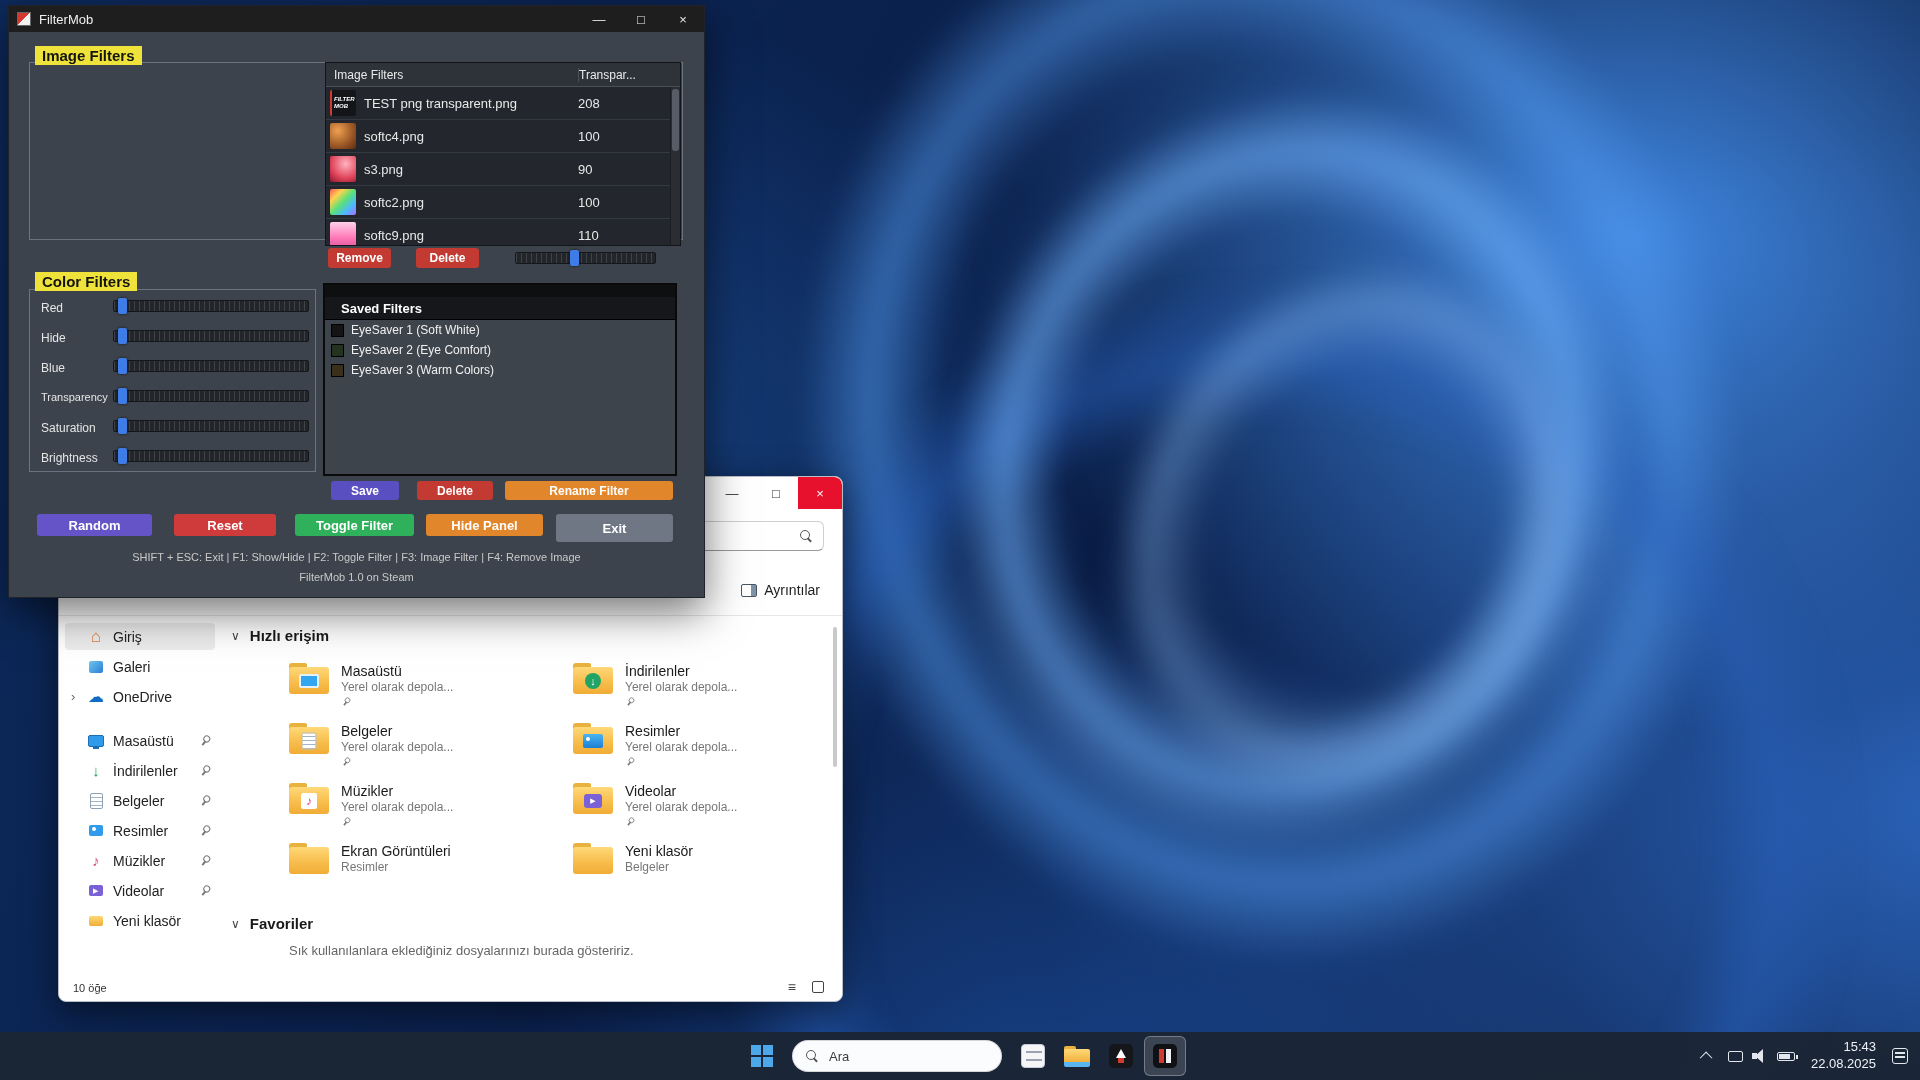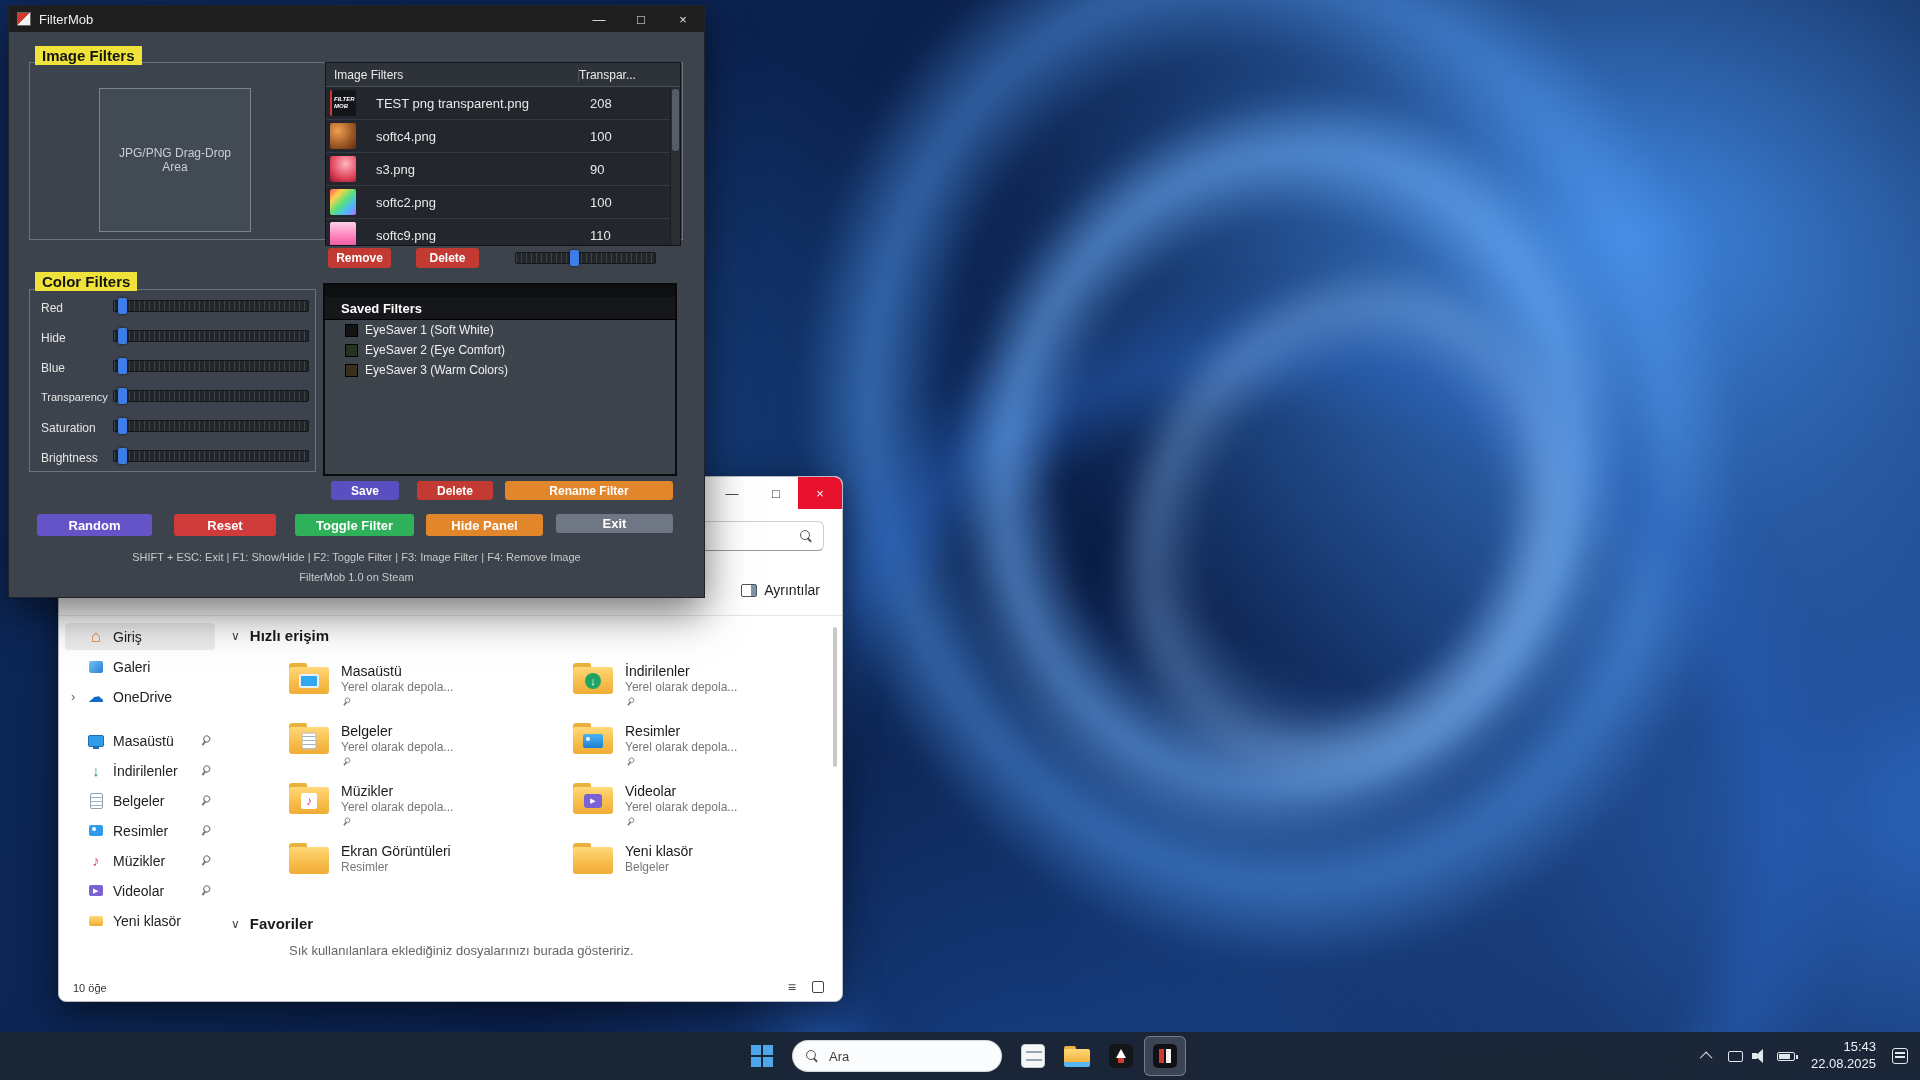--- a/index.html
+++ b/index.html
@@ -44,40 +44,40 @@
   .fm-cap { width:42px; height:100%; display:flex; align-items:center; justify-content:center; color:#e8e8e8; font-size:13px; }
   .grouplabel { position:absolute; background:#efe33b; color:#15150f; font-weight:bold; font-size:15px; padding:1px 7px; z-index:5; }
   .groupbox { position:absolute; border:1px solid #6a7380; }
   .dragdrop { position:absolute; left:90px; top:82px; width:152px; height:144px; background:#424a54; border:1px solid #7a8490; display:flex; align-items:center; justify-content:center; color:#c9ced6; font-size:12px; text-align:center; padding:6px; }
   .flist { position:absolute; left:316px; top:56px; width:356px; height:184px; background:#23272d; border:1px solid #121418; overflow:hidden; z-index:4; }
   .flist-h { display:flex; height:24px; background:#2e3339; border-bottom:1px solid #4a5058; color:#eaeaea; font-size:12px; align-items:center; }
   .flist-h .c1 { padding-left:8px; width:252px; }
   .flist-h .c2 { border-left:1px solid #4a5058; flex:1; }
   .frow { display:flex; align-items:center; height:33px; border-bottom:1px solid #343a41; color:#e8e8e8; font-size:13px; }
   .frow .th { margin-left:4px; }
-  .frow .nm { margin-left:20px; width:214px; overflow:hidden; white-space:nowrap; }
+  .frow .nm { margin-left:8px; width:214px; overflow:hidden; white-space:nowrap; }
   .frow .vl { width:60px; }
   .th { width:26px; height:26px; flex:none; border-radius:2px; }
   .th-logo { background:#141519; display:flex; flex-direction:column; justify-content:center; padding-left:2px; color:#fff; font-size:6px; font-weight:bold; font-style:italic; line-height:1.2; border-left:2px solid #d23a30; }
   .th-orange { background:radial-gradient(circle at 30% 30%, #f0a050, #8a4a1e 70%, #5a2d10); }
   .th-red { background:radial-gradient(circle at 60% 30%, #ffb3c0, #e0455a 60%, #8a1530); }
   .th-rainbow { background:linear-gradient(135deg,#ff5a5a 0%,#ffd34d 25%,#5ae07a 50%,#4db8ff 75%,#b06aff 100%); }
   .th-pink { background:linear-gradient(180deg,#ffd0e8,#ff7ab8 60%,#e055a0); }
   .fscroll { position:absolute; right:0; top:24px; bottom:0; width:10px; background:#2a2e33; border-left:1px solid #1a1d21; }
   .fscroll::before { content:''; position:absolute; left:1px; right:1px; top:2px; height:62px; background:#575d66; border-radius:3px; }
   .fbtn { display:flex; align-items:center; justify-content:center; color:#fff; font-weight:bold; border-radius:3px; font-size:12px; }
   .red { background:#c23a32; }
   .track { position:absolute; height:12px; background:#22262b; border:1px solid #15171b; border-radius:2px;
            background-image:repeating-linear-gradient(90deg, rgba(255,255,255,.13) 0 1px, transparent 1px 5px); }
   .knob { position:absolute; top:-3px; width:9px; height:16px; background:#3e7ce8; border-radius:2px; box-shadow:0 0 3px rgba(0,0,0,.7); }
   .srow-label { position:absolute; color:#e6e6e6; font-size:12px; }
   .saved { position:absolute; left:314px; top:277px; width:354px; height:193px; background:#3e444c; border:2px solid #0a0a0a; z-index:4; }
   .saved-top { height:12px; background:#0e0f11; }
   .saved-h { height:23px; background:#15171a; color:#fff; font-size:13px; font-weight:bold; display:flex; align-items:center; padding-left:16px; border-bottom:1px solid #000; }
-  .sv-item { display:flex; align-items:center; height:20px; padding-left:20px; gap:7px; color:#f0f0f0; font-size:12px; }
+  .sv-item { display:flex; align-items:center; height:20px; padding-left:6px; gap:7px; color:#f0f0f0; font-size:12px; }
   .sw { width:13px; height:13px; border:1px solid #000; flex:none; }
   .fm-help { position:absolute; left:0; right:0; text-align:center; color:#c9c9c9; font-size:11px; }
 
   
   .ex { position:absolute; left:58px; top:476px; width:785px; height:526px; background:#fff; border-radius:8px; box-shadow:0 10px 34px rgba(0,0,0,.5); z-index:10; overflow:hidden; border:1px solid #b9bec6; }
   .ex-caps { position:absolute; top:0; right:0; display:flex; height:32px; z-index:3; }
   .ex-cap { width:44px; height:100%; display:flex; align-items:center; justify-content:center; font-size:13px; color:#333; }
   .ex-cap.close { background:#e8112d; color:#fff; border-top-right-radius:8px; }
   .ex-search { position:absolute; top:44px; right:18px; width:146px; height:30px; background:#fff; border:1px solid #cfcfcf; border-bottom-color:#9a9a9a; border-radius:6px; display:flex; align-items:center; justify-content:flex-end; padding-right:10px; }
   .ex-details { position:absolute; top:99px; right:22px; height:28px; display:flex; align-items:center; gap:7px; color:#222; font-size:14px; }
@@ -355,23 +355,20 @@
       <span class="fm-title">FilterMob</span>
       <span class="fm-caps">
         <span class="fm-cap">—</span>
         <span class="fm-cap">□</span>
         <span class="fm-cap">×</span>
       </span>
     </div>
 
     <span class="grouplabel" style="left:26px; top:40px;">Image Filters</span>
     <div class="groupbox" style="left:20px; top:56px; width:654px; height:178px;"></div>
-    <div class="dragdrop">
-        <span>JPG/PNG Drag-Drop Area</span>
-      </div>
 
     <div class="flist">
       <div class="flist-h">
         <span class="c1">Image Filters</span>
         <span class="c2">Transpar...</span>
       </div>
       <div class="frow">
         <span class="th th-logo">
           <span>FILTER</span>
             <span>MOB</span>
@@ -459,21 +456,21 @@
     </div>
 
     <div class="fbtn" style="position:absolute; left:322px; top:475px; width:68px; height:19px; background:#5a4fc0;">Save</div>
     <div class="fbtn red" style="position:absolute; left:408px; top:475px; width:76px; height:19px;">Delete</div>
     <div class="fbtn" style="position:absolute; left:496px; top:475px; width:168px; height:19px; background:#e2862b;">Rename Filter</div>
 
     <div class="fbtn" style="position:absolute; left:28px; top:508px; width:115px; height:22px; background:#6454c8; font-size:13px;">Random</div>
     <div class="fbtn" style="position:absolute; left:165px; top:508px; width:102px; height:22px; background:#cf3b3b; font-size:13px;text-align:right;">Reset</div>
     <div class="fbtn" style="position:absolute; left:286px; top:508px; width:119px; height:22px; background:#2fb05a; font-size:13px;">Toggle Filter</div>
     <div class="fbtn" style="position:absolute; left:417px; top:508px; width:117px; height:22px; background:#e2862b; font-size:13px;">Hide Panel</div>
-    <div class="fbtn" style="position:absolute; left:547px; top:508px; width:117px; height:19px; background:#707784; font-size:13px;">Exit</div>
+    <div class="fbtn" style="position:absolute; left:547px; top:508px; width:117px; height:28px; background:#707784; font-size:13px;">Exit</div>
 
     <div class="fm-help" style="top:545px;">SHIFT + ESC: Exit | F1: Show/Hide | F2: Toggle Filter | F3: Image Filter | F4: Remove Image</div>
     <div class="fm-help" style="top:565px;">FilterMob 1.0 on Steam</div>
   </div>
 
   <div class="tb">
     <div class="tb-start">
       <span class="winlogo">
           <span></span>
           <span></span>

